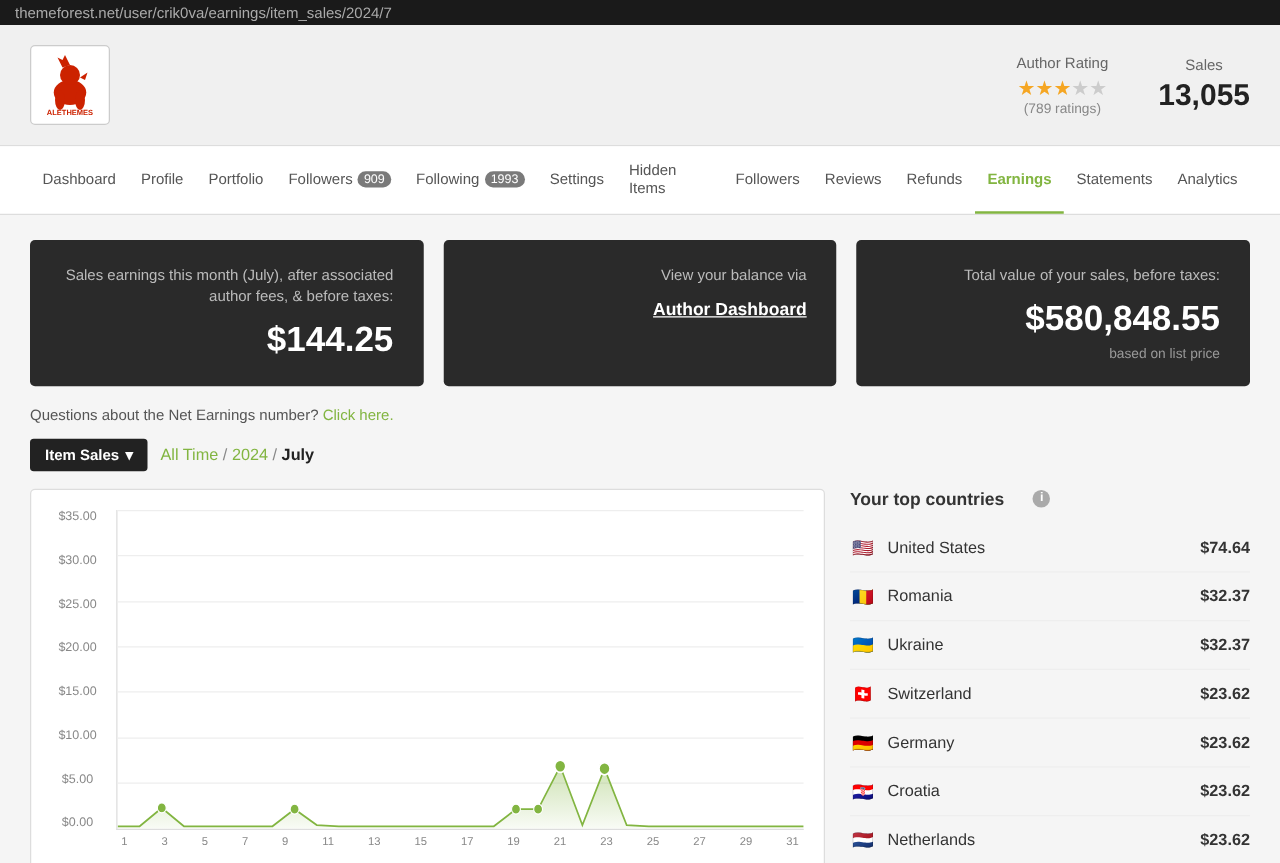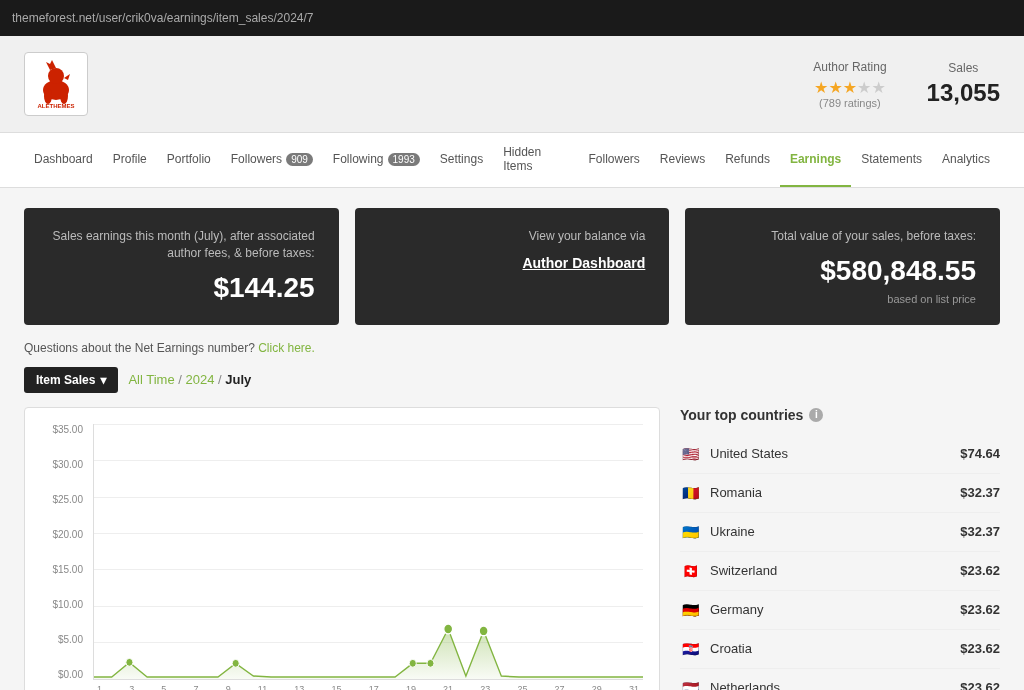--- a/index.html
+++ b/index.html
@@ -4,21 +4,21 @@
   <style>
     * { box-sizing: border-box; margin: 0; padding: 0; }
     body { font-family: -apple-system, BlinkMacSystemFont, "Segoe UI", Arial, sans-serif; background: #f5f5f5; font-size: 13px; color: #333; }
 
     
     .top-bar {
       background: #1a1a1a;
       color: #aaa;
       font-size: 12px;
       padding: 0 12px;
-      height: 36px;
+      height: 20px;
       display: flex;
       align-items: center;
     }
 
     
     .header {
       background: #f0f0f0;
       padding: 16px 24px;
       display: flex;
       align-items: center;
@@ -202,21 +202,21 @@
     }
     .chart-y-labels {
       position: absolute;
       left: 0;
       top: 0;
       bottom: 24px;
       width: 48px;
       display: flex;
       flex-direction: column;
       justify-content: space-between;
-      align-items: flex-end;
+      align-items: center;
       padding-right: 6px;
     }
     .y-label { font-size: 10px; color: #888; }
     .chart-area {
       position: absolute;
       left: 52px;
       top: 0;
       right: 0;
       bottom: 24px;
       border-left: 1px solid #ddd;
@@ -252,21 +252,21 @@
 
     
     .countries-panel { }
     .countries-title {
       font-size: 14px;
       font-weight: 600;
       color: #333;
       margin-bottom: 12px;
       display: flex;
       align-items: center;
-      gap: 6px;
+      gap: 23px;
     }
     .info-icon {
       width: 14px; height: 14px;
       border-radius: 50%;
       background: #aaa;
       color: #fff;
       font-size: 10px;
       display: inline-flex;
       align-items: center;
       justify-content: center;

